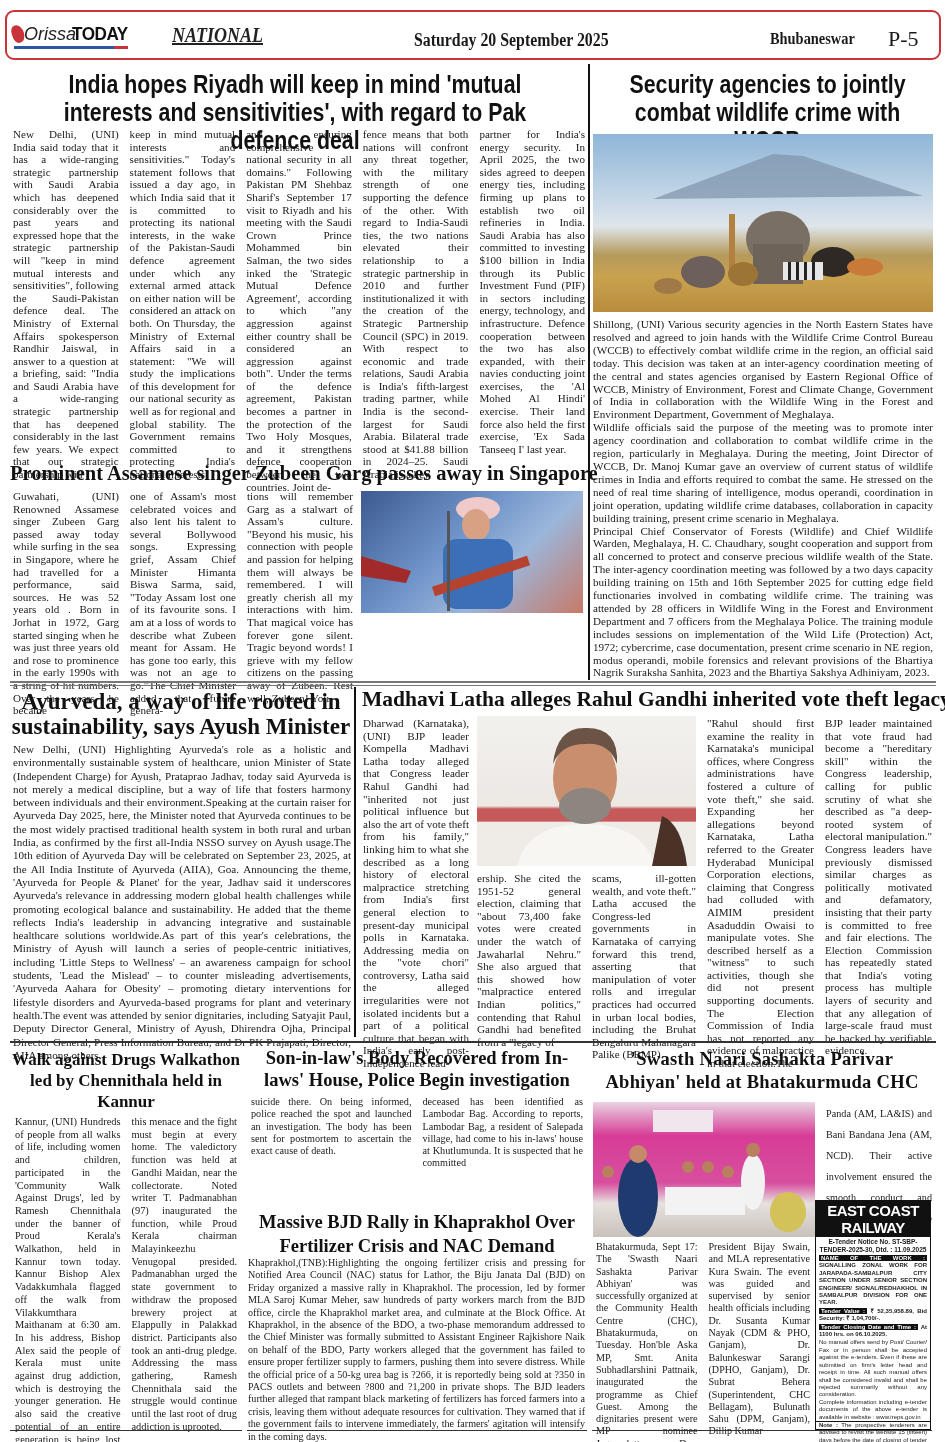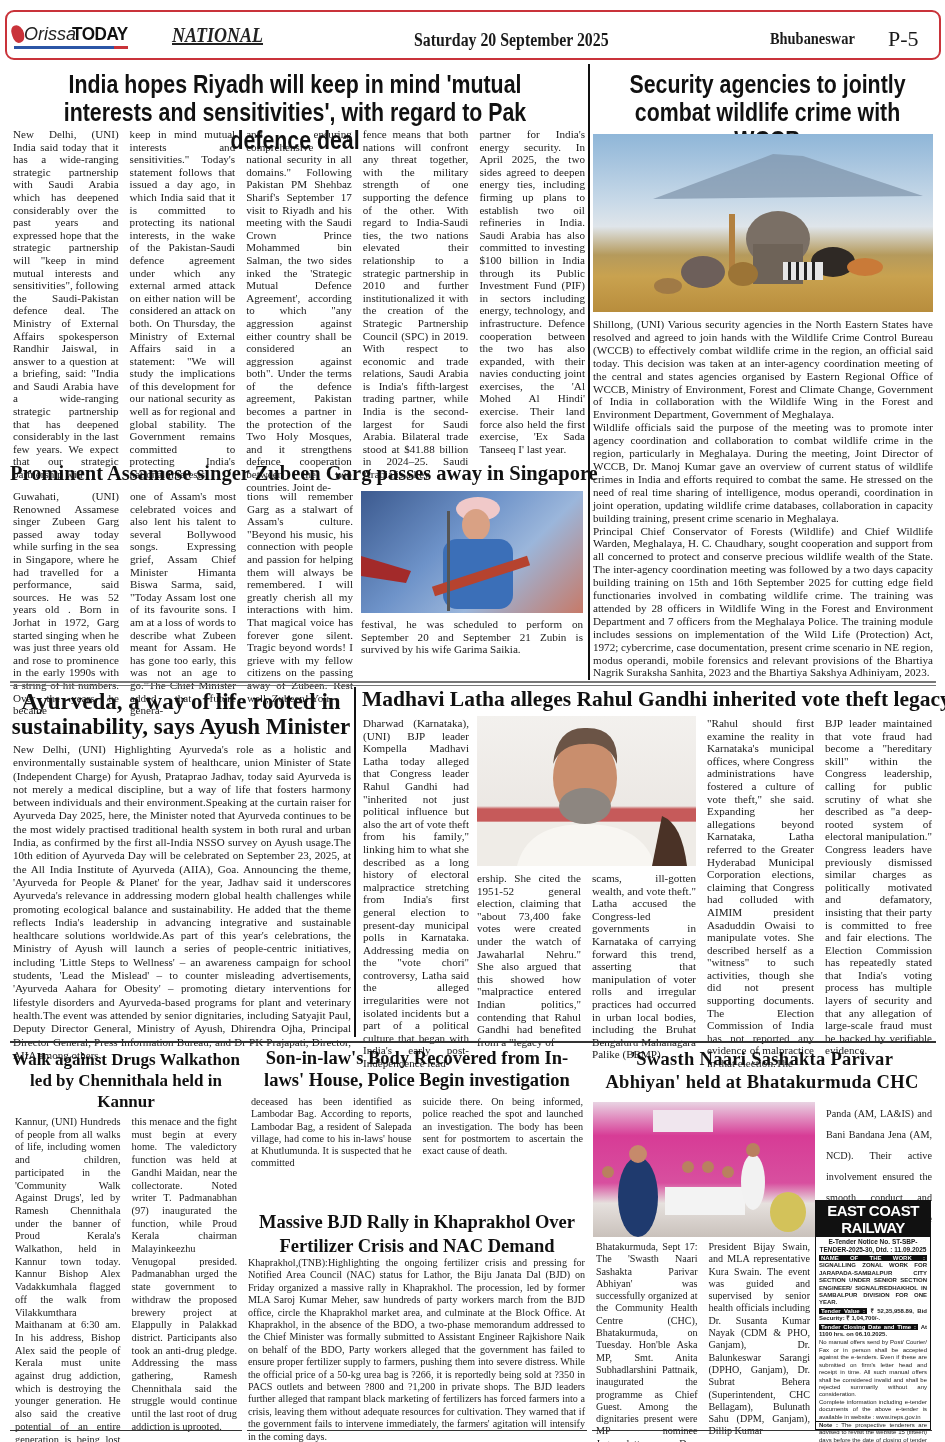--- a/index.html
+++ b/index.html
@@ -93,21 +93,20 @@
   <svg width="222" height="122">
     <ellipse cx="117" cy="18" rx="22" ry="12" fill="#f0c9c9"></ellipse>
     <ellipse cx="115" cy="34" rx="14" ry="16" fill="#d9a184"></ellipse>
     <rect x="82" y="48" width="70" height="70" rx="14" fill="#3b6fb8"></rect>
     <rect x="70" y="80" width="100" height="10" fill="#b6432f" transform="rotate(-18 120 85)"></rect>
     <rect x="86" y="20" width="3" height="100" fill="#555"></rect>
     <polygon points="0,65 50,80 45,92 0,85" fill="#a32a2a"></polygon>
   </svg>
 </div>
 <div class="abs cols body" style="left:361px;top:618px;width:222px">
-  <div>festival, he was scheduled to perform on September 20 and September 21 Zubin is survived by his wife Garima Saikia.</div>
 </div>
 <div class="abs dbl" style="left:10px;top:681px;width:926px"></div>
 
 <div class="abs h" style="left:10px;top:690px;width:342px;font-size:23px">Ayurveda, a way of life rooted in sustainability, says Ayush Minister</div>
 <div class="abs body" style="left:13px;top:743px;width:338px;line-height:13.3px">New Delhi, (UNI) Highlighting Ayurveda's role as a holistic and environmentally sustainable system of healthcare, union Minister of State (Independent Charge) for Ayush, Prataprao Jadhav, today said Ayurveda is not merely a medical discipline, but a way of life that fosters harmony between individuals and their environment.Speaking at the curtain raiser for Ayurveda Day 2025, here, the Minister noted that Ayurveda continues to be the most widely practised traditional health system in both rural and urban India, as confirmed by the first all-India NSSO survey on Ayush usage.The 10th edition of Ayurveda Day will be celebrated on September 23, 2025, at the All India Institute of Ayurveda (AIIA), Goa. Announcing the theme, 'Ayurveda for People &amp; Planet' for the year, Jadhav said it underscores Ayurveda's relevance in addressing modern global health challenges while promoting ecological balance and sustainability. He added that the theme reflects India's leadership in advancing integrative and sustainable healthcare solutions worldwide.As part of this year's celebrations, the Ministry of Ayush will launch a series of people-centric initiatives, including 'Little Steps to Wellness' – an awareness campaign for school students, 'Lead the Mislead' – to counter misleading advertisements, 'Ayurveda Aahara for Obesity' – promoting dietary interventions for lifestyle disorders and Ayurveda-based programs for plant and veterinary health.The event was attended by senior dignitaries, including Satyajit Paul, Deputy Director General, Ministry of Ayush, Dhirendra Ojha, Principal Director General, Press Information Bureau; and Dr PK Prajapati, Director, AIIA among others.</div>
 <div class="abs vline" style="left:354px;top:687px;height:350px"></div>
 
 <div class="abs h" style="left:362px;top:688px;width:580px;font-size:21.5px;text-align:left;white-space:nowrap">Madhavi Latha alleges Rahul Gandhi inherited vote theft legacy</div>
 <div class="abs body" style="left:363px;top:717px;width:106px;height:320px">Dharwad (Karnataka), (UNI) BJP leader Kompella Madhavi Latha today alleged that Congress leader Rahul Gandhi had "inherited not just political influence but also the art of vote theft from his family," linking him to what she described as a long history of electoral malpractice stretching from India's first general election to present-day municipal polls in Karnataka. Addressing media on the "vote chori" controversy, Latha said the alleged irregularities were not isolated incidents but a part of a political culture that began with India's early post-Independence lead-</div>
 <div class="abs photo" style="left:477px;top:716px;width:219px;height:150px;background:linear-gradient(180deg,#f3f1ee 0%,#ece8e4 60%,#c65a5a 62%,#c65a5a 70%,#efece7 71%)">
@@ -131,22 +130,22 @@
 
 <div class="abs h" style="left:10px;top:1049px;width:232px;font-size:17px;line-height:21px">Walk against Drugs Walkathon led by Chennithala held in Kannur</div>
 <div class="abs cols body" style="left:15px;top:1116px;width:222px;height:310px;font-size:10.4px;line-height:12.7px">
   <div>Kannur, (UNI) Hundreds of people from all walks of life, including women and children, participated in the 'Community Walk Against Drugs', led by Ramesh Chennithala under the banner of Proud Kerala's Walkathon, held in Kannur town today. Kannur Bishop Alex Vadakkumhala flagged off the walk from Vilakkumthara Maithanam at 6:30 am. In his address, Bishop Alex said the people of Kerala must unite against drug addiction, which is destroying the younger generation. He also said the creative potential of an entire generation is being lost to</div>
   <div>this menace and the fight must begin at every home. The valedictory function was held at Gandhi Maidan, near the collectorate. Noted writer T. Padmanabhan (97) inaugurated the function, while Proud Kerala chairman Malayinkeezhu Venugopal presided. Padmanabhan urged the state government to withdraw the proposed brewery project at Elappully in Palakkad district. Participants also took an anti-drug pledge. Addressing the mass gathering, Ramesh Chennithala said the struggle would continue until the last root of drug addiction is uprooted.</div>
 </div>
 <div class="abs hline" style="left:10px;top:1430px;width:232px;height:1px"></div>
 
 <div class="abs h" style="left:247px;top:1047px;width:340px;font-size:18.5px;line-height:22px">Son-in-law's Body Recovered from In-laws' House, Police Begin investigation</div>
 <div class="abs cols body" style="left:251px;top:1096px;width:332px;font-size:10.2px;line-height:12.3px">
+  <div>suicide there. On being informed, police reached the spot and launched an investigation. The body has been sent for postmortem to ascertain the exact cause of death.</div>
   <div>deceased has been identified as Lambodar Bag. According to reports, Lambodar Bag, a resident of Salepada village, had come to his in-laws' house at Khutlumunda. It is suspected that he committed</div>
-  <div>suicide there. On being informed, police reached the spot and launched an investigation. The body has been sent for postmortem to ascertain the exact cause of death.</div>
 </div>
 
 <div class="abs h" style="left:247px;top:1210px;width:340px;font-size:18.5px;line-height:24px;text-align:center">Massive BJD Rally in Khaprakhol Over Fertilizer Crisis and NAC Demand</div>
 <div class="abs body" style="left:248px;top:1257px;width:337px;font-size:10.1px;line-height:12.4px">Khaprakhol,(TNB):Highlighting the ongoing fertilizer crisis and pressing for Notified Area Council (NAC) status for Lathor, the Biju Janata Dal (BJD) on Friday organized a massive rally in Khaprakhol. The procession, led by former MLA Saroj Kumar Meher, saw hundreds of party workers march from the BJD office, circle the Khaprakhol market area, and culminate at the Block Office. At Khaprakhol, in the absence of the BDO, a two-phase memorandum addressed to the Chief Minister was formally submitted to Assistant Engineer Rajkishore Naik on behalf of the BDO, Party workers alleged that the government has failed to ensure proper fertilizer supply to farmers, pushing them into severe distress. While the official price of a 50-kg urea bag is ?266, it is reportedly being sold at ?350 in PACS outlets and between ?800 and ?1,200 in private shops. The BJD leaders further alleged that rampant black marketing of fertilizers has forced farmers into a crisis, leaving them without adequate resources for cultivation. They warned that if the government fails to intervene immediately, the farmers' agitation will intensify in the coming days.</div>
 <div class="abs hline" style="left:247px;top:1430px;width:340px;height:1px"></div>
 
 <div class="abs h" style="left:592px;top:1048px;width:340px;font-size:18.5px;line-height:23px;letter-spacing:0.3px">'Swasth Naari Sashakta Parivar Abhiyan' held at Bhatakurmuda CHC</div>
 <div class="abs photo" style="left:593px;top:1102px;width:222px;height:135px;background:linear-gradient(180deg,#e9d4e3 0%,#d73c96 25%,#d84f9f 60%,#e6e1de 75%,#c9c1bb 100%)">
   <svg width="222" height="135">
     <rect x="60" y="8" width="60" height="22" fill="#f0e6ee"></rect>

